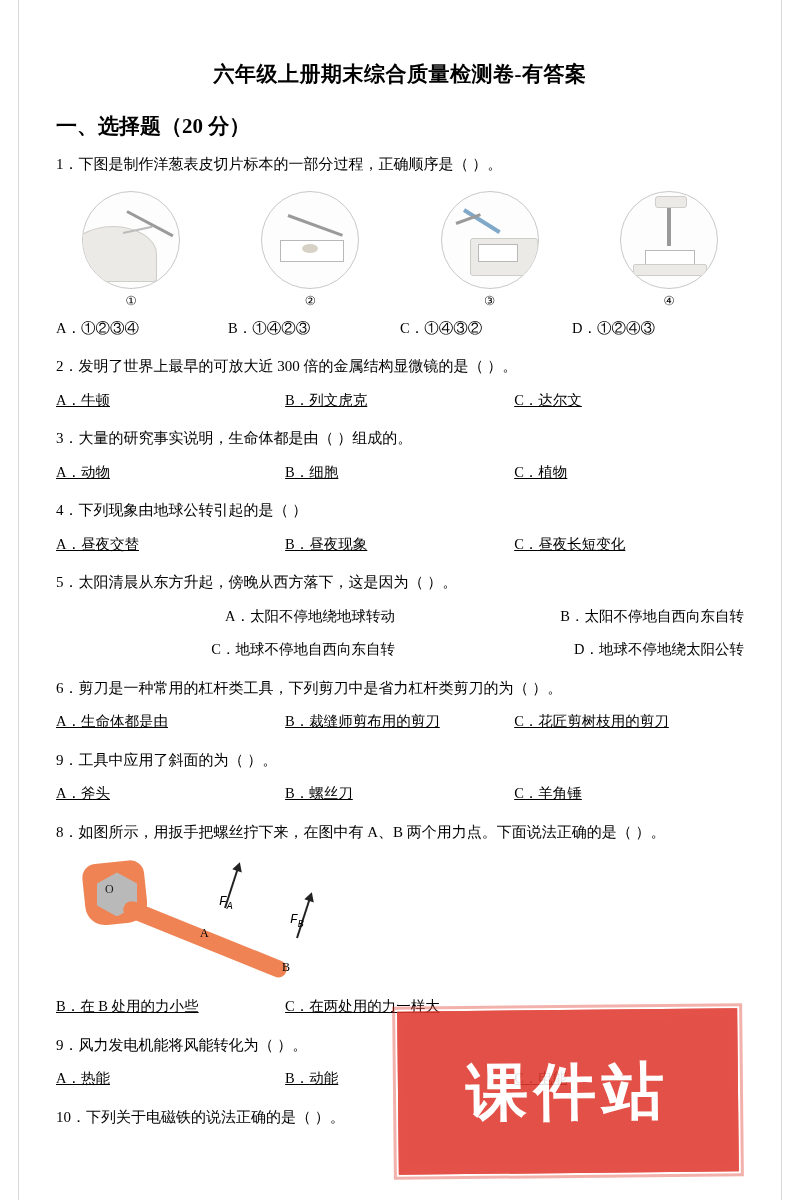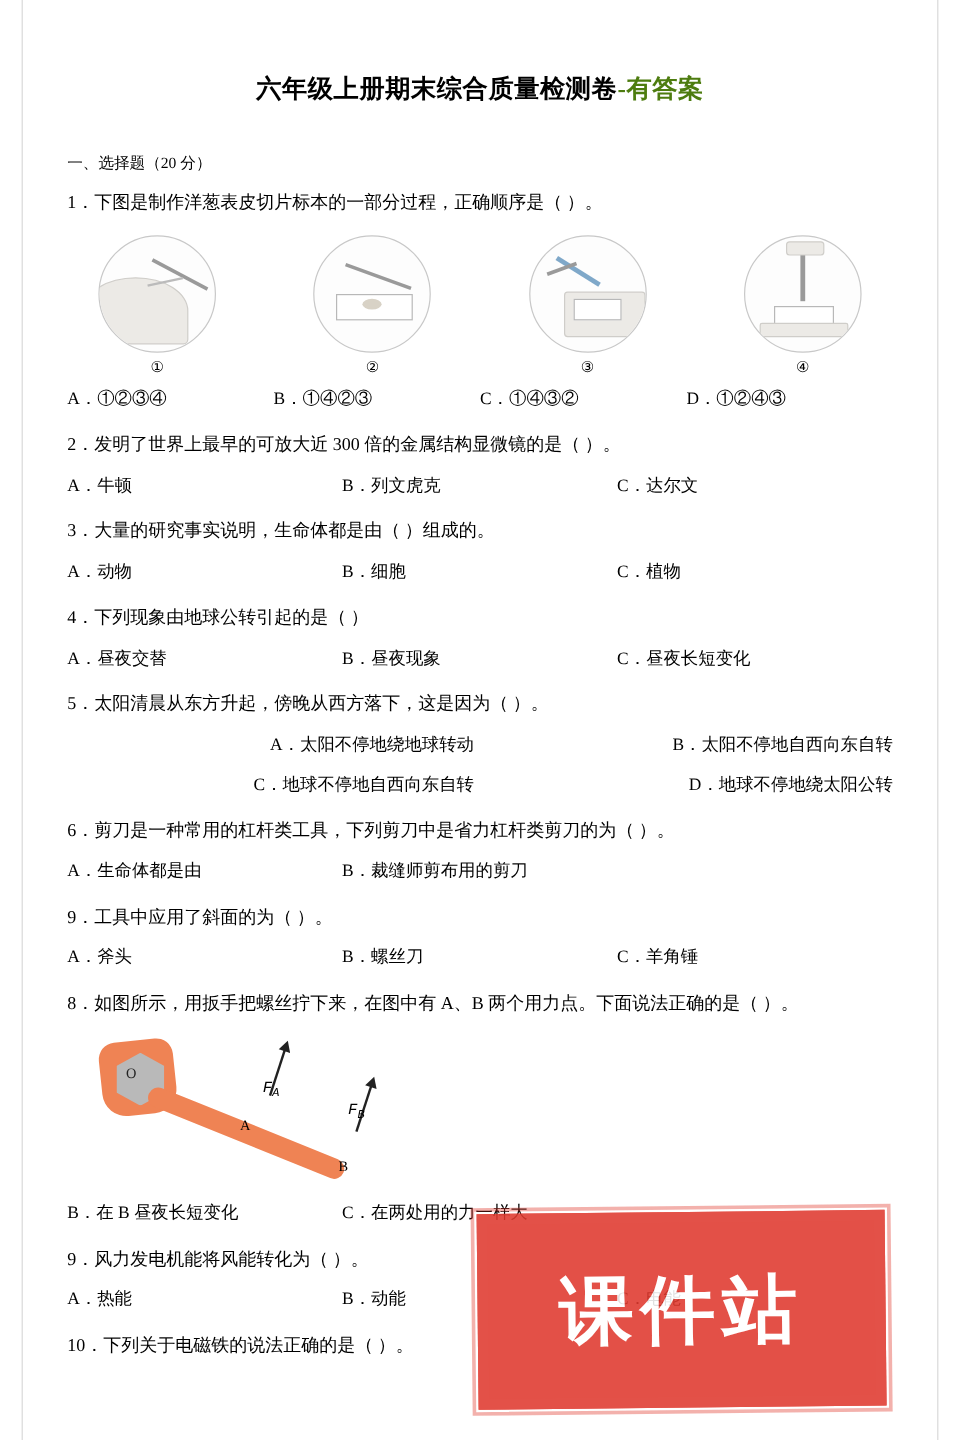--- a/index.html
+++ b/index.html
@@ -34,40 +34,40 @@
   .edge-line.right { right: 18px; }
 
   .title {
     text-align: center;
     font-size: 21px;
     font-weight: bold;
     padding-top: 60px;
     letter-spacing: 0.5px;
   }
   .title .answer-tag {
-    color: #4d7c0f;
+    color: #000000;
   }
   .section-head {
-    font-size: 13px;
-    font-weight: normal;
-    margin-top: 39px;
+    font-size: 21px;
+    font-weight: bold;
+    margin-top: 24px;
     margin-bottom: 6px;
   }
   .q {
     font-size: 15px;
     line-height: 1.9;
     margin-top: 10px;
   }
   .opts {
     display: flex;
     font-size: 14.5px;
     line-height: 1.9;
     margin-top: 6px;
   }
-  .opts.three > div { width: 33.3%; }
+  .opts.three > div { width: 33.3%; text-decoration: underline; }
   .opts.four > div { width: 25%; }
   .opts.two > div { width: 50%; text-align: right; }
   .opts .o2 { padding-left: 10px; }
 
   
   .figstrip {
     display: flex;
     justify-content: space-between;
     margin: 12px 20px 4px 20px;
   }
@@ -297,20 +297,21 @@
   </div>
   <div class="opts two">
     <div>C．地球不停地自西向东自转</div>
     <div class="o2">D．地球不停地绕太阳公转</div>
   </div>
 
   <div class="q">6．剪刀是一种常用的杠杆类工具，下列剪刀中是省力杠杆类剪刀的为（      ）。</div>
   <div class="opts three">
     <div>A．生命体都是由</div>
     <div>B．裁缝师剪布用的剪刀</div>
+    <div>C．花匠剪树枝用的剪刀</div>
   </div>
 
   <div class="q">9．工具中应用了斜面的为（      ）。</div>
   <div class="opts three">
     <div>A．斧头</div>
     <div>B．螺丝刀</div>
     <div>C．羊角锤</div>
   </div>
 
   <div class="q">8．如图所示，用扳手把螺丝拧下来，在图中有 A、B 两个用力点。下面说法正确的是（      ）。</div>
@@ -328,21 +329,21 @@
     <div class="ptlabel" style="left:136px; top:74px;">A</div>
 
     <div class="arrow" style="left:232px; top:44px; height:42px; transform:rotate(18deg);"></div>
     <div class="flabel" style="left:226px; top:60px;">
       <span>F</span><sub>B</sub>
     </div>
     <div class="ptlabel" style="left:218px; top:108px;">B</div>
   </div>
 
   <div class="opts three">
-    <div>B．在 B 昼夜长短变化</div>
+    <div>B．在 B 处用的力小些</div>
     <div>C．在两处用的力一样大</div>
   </div>
 
   <div class="q">9．风力发电机能将风能转化为（      ）。</div>
   <div class="opts three">
     <div>A．热能</div>
     <div>B．动能</div>
     <div>C．电能</div>
   </div>
 

